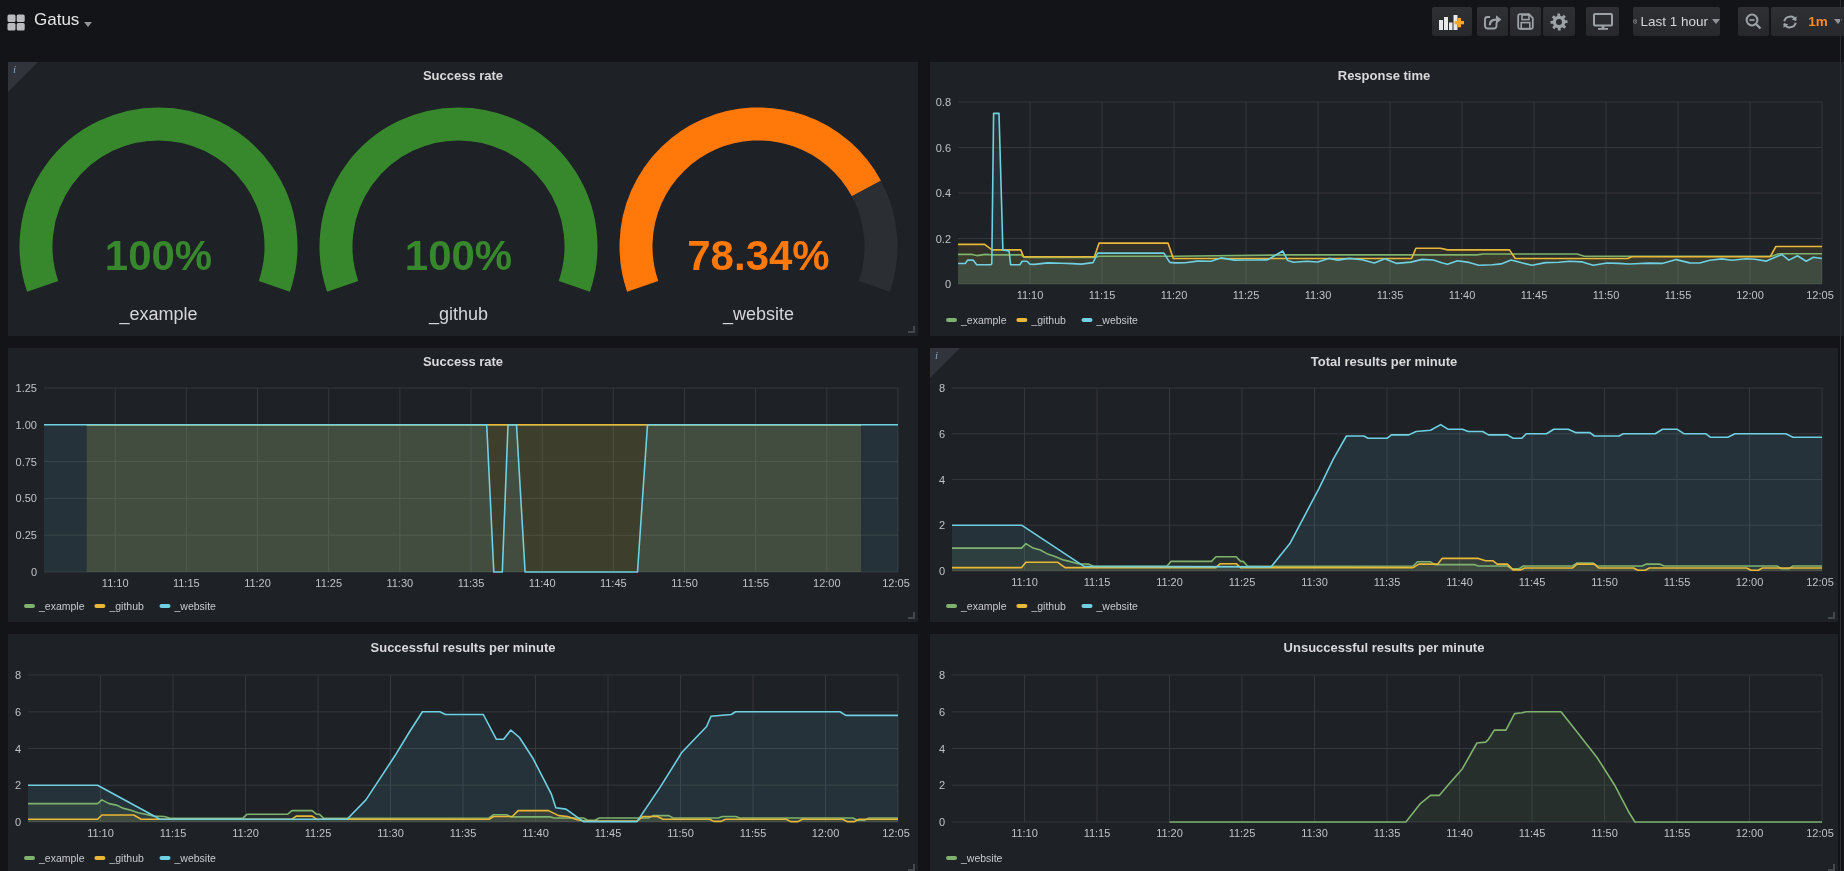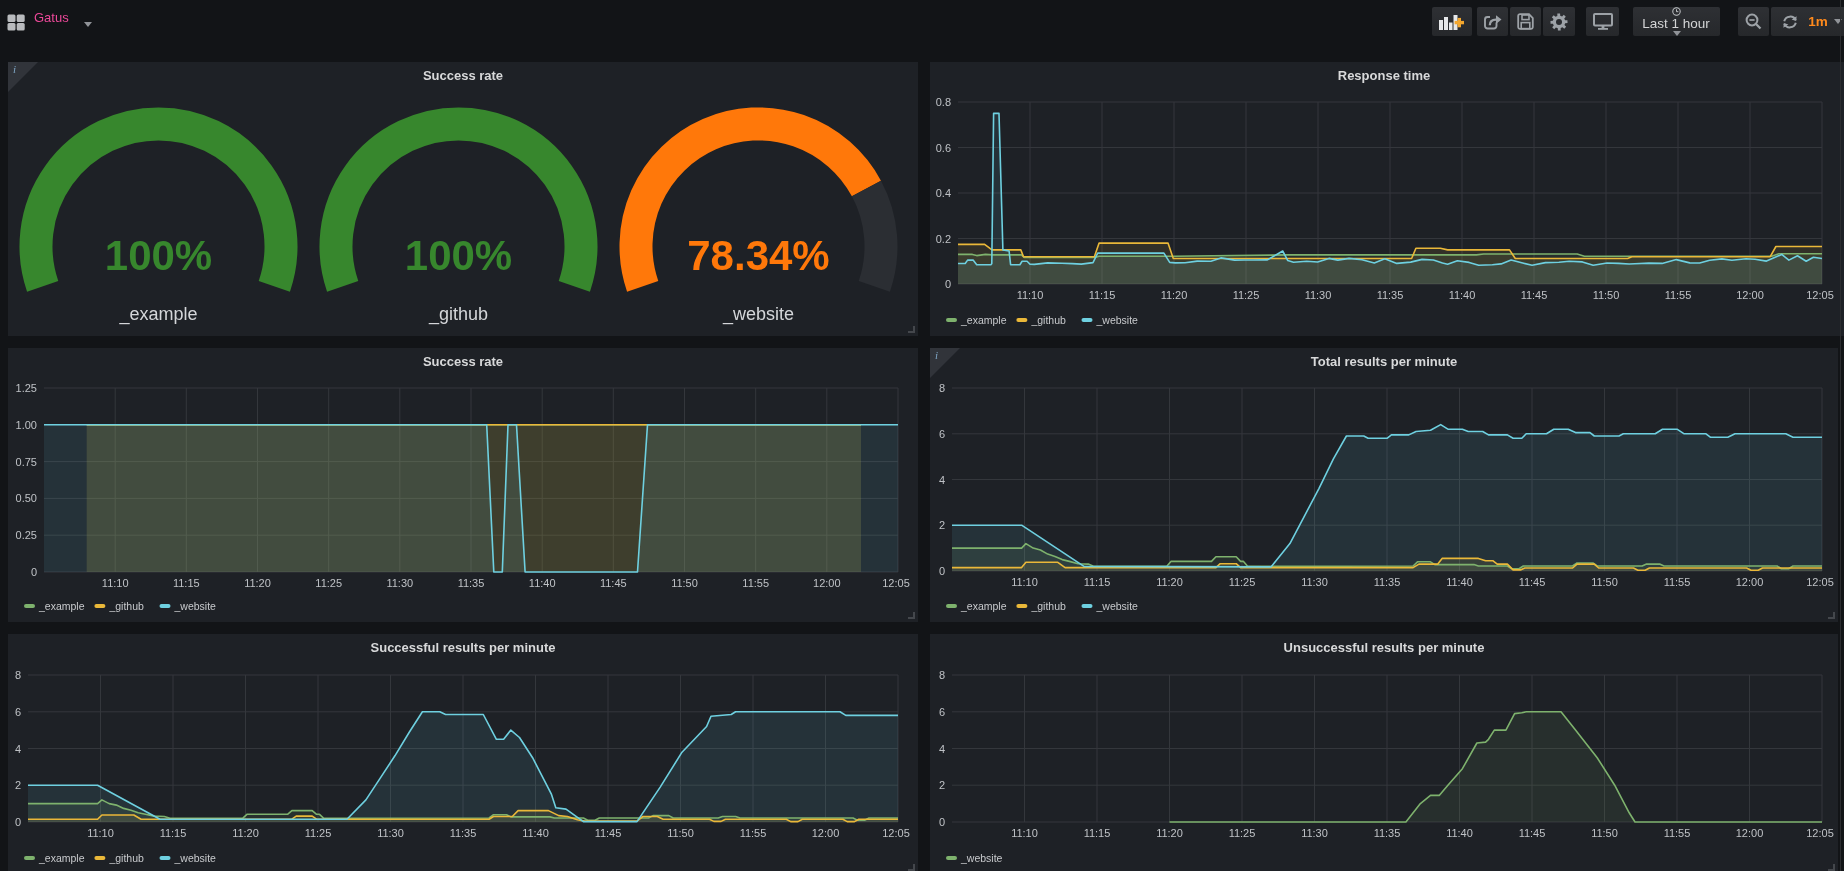--- a/index.html
+++ b/index.html
@@ -1,19 +1,19 @@
 <!DOCTYPE html>
 <html><head><meta charset="utf-8"><style>*{margin:0;padding:0;box-sizing:border-box}html,body{width:1844px;height:871px;background:#121417;overflow:hidden;font-family:"Liberation Sans",sans-serif;}.panel{position:absolute;background:#1e2126;}.corner{position:absolute;left:0;top:0;width:0;height:0;border-top:30px solid #31343a;border-right:30px solid transparent;}.corner span{position:absolute;left:5px;top:-29px;font-size:11px;font-style:italic;font-family:"Liberation Serif",serif;color:#7fa6c5;}.rsz{position:absolute;right:3px;bottom:3px;width:7px;height:7px;border-right:2px solid #44474c;border-bottom:2px solid #44474c;}.btn{position:absolute;top:7px;height:29px;background:linear-gradient(#2e3034,#26282b);border-radius:2px;display:flex;align-items:center;justify-content:center;color:#c3c6c9;white-space:nowrap;}</style></head><body>
 <div style="position:absolute;left:7px;top:14px;"><svg width="18" height="17" viewBox="0 0 18 17" style="">
       <rect x="0.5" y="0.5" width="8" height="7.4" rx="1.5" fill="#b9bbbe"></rect>
       <rect x="9.7" y="0.5" width="8" height="7.4" rx="1.5" fill="#b9bbbe"></rect>
       <rect x="0.5" y="9.1" width="8" height="7.4" rx="1.5" fill="#b9bbbe"></rect>
       <rect x="9.7" y="9.1" width="8" height="7.4" rx="1.5" fill="#b9bbbe"></rect>
     </svg></div>
-<div style="position:absolute;left:34px;top:10px;font-size:13px;color:#ec4899;">Gatus</div>
+<div style="position:absolute;left:34px;top:10px;font-size:17px;color:#e5e5e5;">Gatus</div>
 <div style="position:absolute;left:84px;top:22px;line-height:0;font-size:0;"><span style="display:inline-block;width:0;height:0;border-left:4.5px solid transparent;border-right:4.5px solid transparent;border-top:5px solid #909398;vertical-align:middle;"></span></div>
 <div class="btn" style="left:1432px;width:40px;">
     <svg width="26" height="18" viewBox="0 0 26 18" style="">
       <rect x="0" y="7" width="4" height="10" fill="#e6e8ea"></rect>
       <rect x="5" y="4" width="4" height="13" fill="#e6e8ea"></rect>
       <rect x="10" y="9.5" width="3.5" height="7.5" fill="#e6e8ea"></rect>
       <rect x="14.5" y="2" width="4" height="15" fill="#e6e8ea"></rect>
       <rect x="15.6" y="7.9" width="9.4" height="3.4" fill="#f3a72e"></rect>
       <rect x="18.6" y="4.9" width="3.4" height="9.4" fill="#f3a72e"></rect>
     </svg>
@@ -38,21 +38,21 @@
       <circle cx="9" cy="9" r="3" fill="#292b2f"></circle>
     </svg>
   </div>
 <div class="btn" style="left:1586px;width:33px;">
     <svg width="20" height="17" viewBox="0 0 20 17" style="">
       <rect x="1" y="1" width="18" height="11.5" rx="1" fill="none" stroke="#9da2a7" stroke-width="2"></rect>
       <rect x="8.6" y="12.5" width="2.8" height="3" fill="#9da2a7"></rect>
       <rect x="5" y="15" width="10" height="1.8" fill="#9da2a7"></rect>
     </svg>
   </div>
-<div class="btn" style="left:1633px;width:87px;font-size:13.5px;flex-direction:column;">
+<div class="btn" style="left:1633px;width:87px;font-size:13.5px;">
     <svg width="15" height="15" viewBox="0 0 15 15" style="">
       <circle cx="7.5" cy="7.5" r="6.2" fill="none" stroke="#c3c6c9" stroke-width="1.7"></circle>
       <path d="M7.5 3.8 V7.8 H10.6" fill="none" stroke="#c3c6c9" stroke-width="1.6"></path>
     </svg>
     <span style="margin:0 4px 0 3px;color:#d4d5d6;">Last 1 hour</span>
     <span style="display:inline-block;width:0;height:0;border-left:4.5px solid transparent;border-right:4.5px solid transparent;border-top:5px solid #909398;vertical-align:middle;"></span>
   </div>
 <div class="btn" style="left:1738px;width:31px;">
     <svg width="17" height="17" viewBox="0 0 17 17" style="">
       <circle cx="7" cy="7" r="5.4" fill="none" stroke="#9da2a7" stroke-width="2"></circle>

